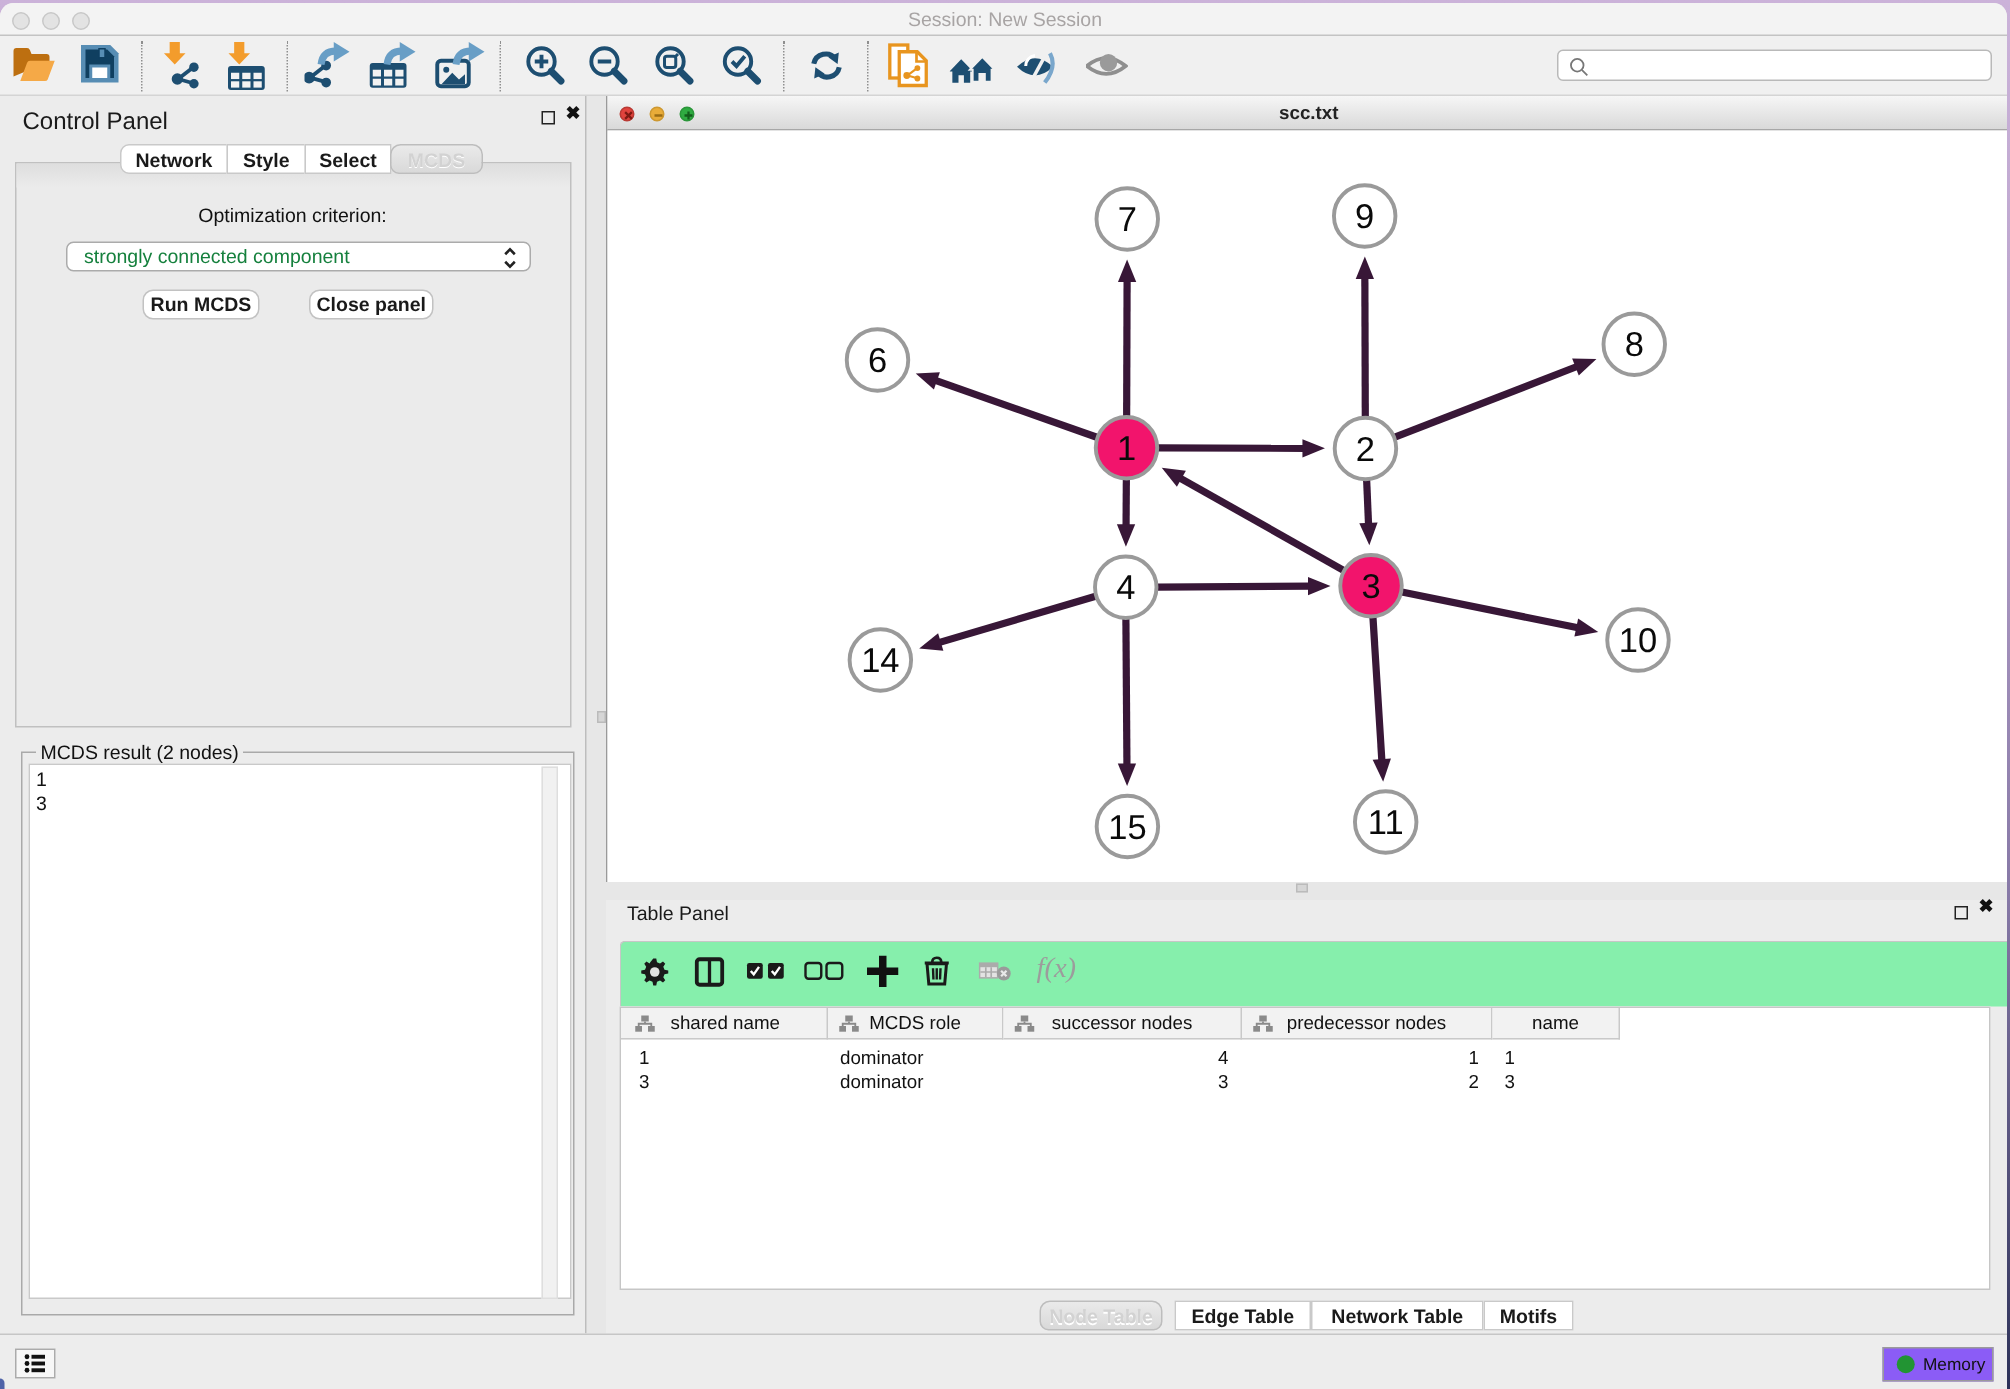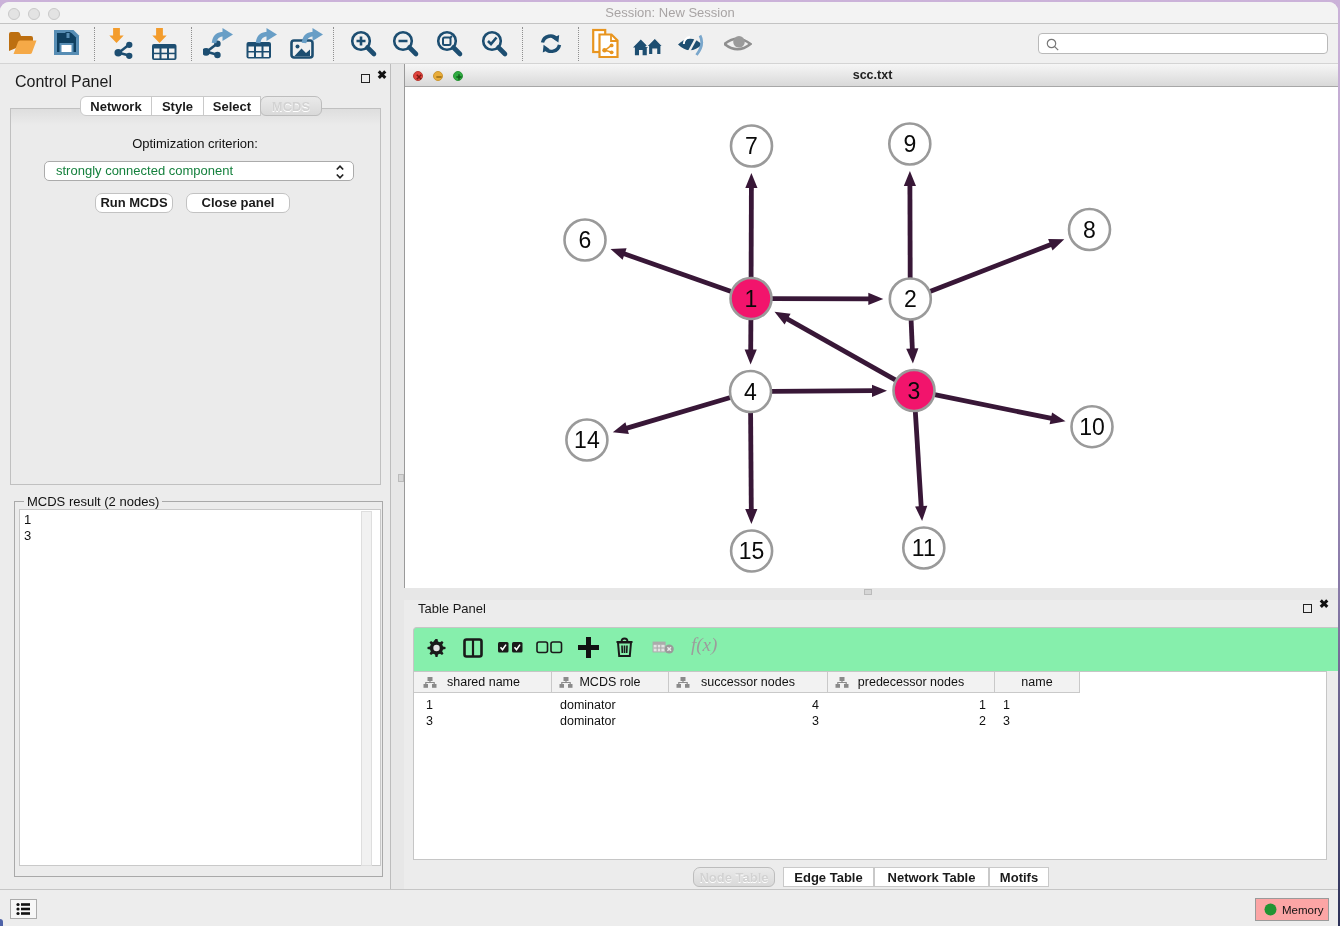--- a/index.html
+++ b/index.html
@@ -46,21 +46,21 @@
 #canvas { position:absolute; left:0; top:23px; width:936px; height:501px; background:#fff; }
 
 #tpanel { position:absolute; left:404px; top:536px; width:936px; height:289px; background:#ececec; }
 #tp-title { position:absolute; left:14px; top:1px; font-size:13px; color:#1a1a1a; }
 #tp-toolbar { position:absolute; left:9px; top:27px; width:1082px; height:44px; background:#86efac; border:1px solid #c6c6c6; border-bottom:none; border-radius:4px 4px 0 0;padding-left:40px; }
 #tp-table { position:absolute; left:9px; top:71px; width:914px; height:189px; background:#fff; border:1px solid #c6c6c6; }
 .th { position:absolute; top:0; height:21px; background:#f2f2f2; border-right:1px solid #c9c9c9; border-bottom:1px solid #c9c9c9; font-size:12.5px; color:#111; text-align:center; line-height:20px; }
 .td { position:absolute; font-size:12.5px; color:#111; height:16px; line-height:16px; }
 
 #statusbar { position:absolute; left:0; top:887px; width:1340px; height:37px; background:#ededed; border-top:1px solid #c6c6c6; }
-#memBtn { position:absolute; left:1255px; top:8px; width:74px; height:23px; background:#fca5a5; border:1px solid #9a9a9a; font-size:11.5px; color:#111; }
+#memBtn { position:absolute; left:1255px; top:8px; width:74px; height:23px; background:#8b5cf6; border:1px solid #9a9a9a; font-size:11.5px; color:#111; }
 #listBtn { position:absolute; left:10px; top:9px; width:27px; height:20px; background:#f7f7f7; border:1px solid #ababab; }
 svg { display:block; }
 </style>
 </head>
 <body>
 <div id="win">
 
   <div id="titlebar">
     <div class="tl" style="left:8px;"></div>
     <div class="tl" style="left:28px;"></div>
@@ -209,21 +209,21 @@
       <div id="opt-label">Optimization criterion:</div>
       <div id="combo">strongly connected component
         <span class="arrows">
             <svg width="12" height="18" viewBox="0 0 12 18">
               <path d="M2.8 6.5 L6 3.2 L9.2 6.5" fill="none" stroke="#222" stroke-width="1.7"></path>
               <path d="M2.8 11.5 L6 14.8 L9.2 11.5" fill="none" stroke="#222" stroke-width="1.7"></path>
             </svg>
           </span>
       </div>
       <div class="btn" style="left:95px; top:129px; width:78px;">Run MCDS</div>
-      <div class="btn" style="left:186px; top:129px; width:104px;">Close panel</div>
+      <div class="btn" style="left:206px; top:129px; width:83px;">Close panel</div>
       <div id="res-border"></div>
       <div id="res-label">MCDS result (2 nodes)</div>
       <div id="res-list">
         <div style="padding:2px 0 0 4px; line-height:16px;">1<br>3</div>
         <div class="sb"></div>
       </div>
     </div>
 
     <div class="abs" style="left:398px; top:410px; width:6px; height:8px; background:#d6d6d6; border:1px solid #bbb;"></div>
     <div class="abs" style="left:864px; top:525px; width:8px; height:6px; background:#d6d6d6; border:1px solid #bbb;"></div>

